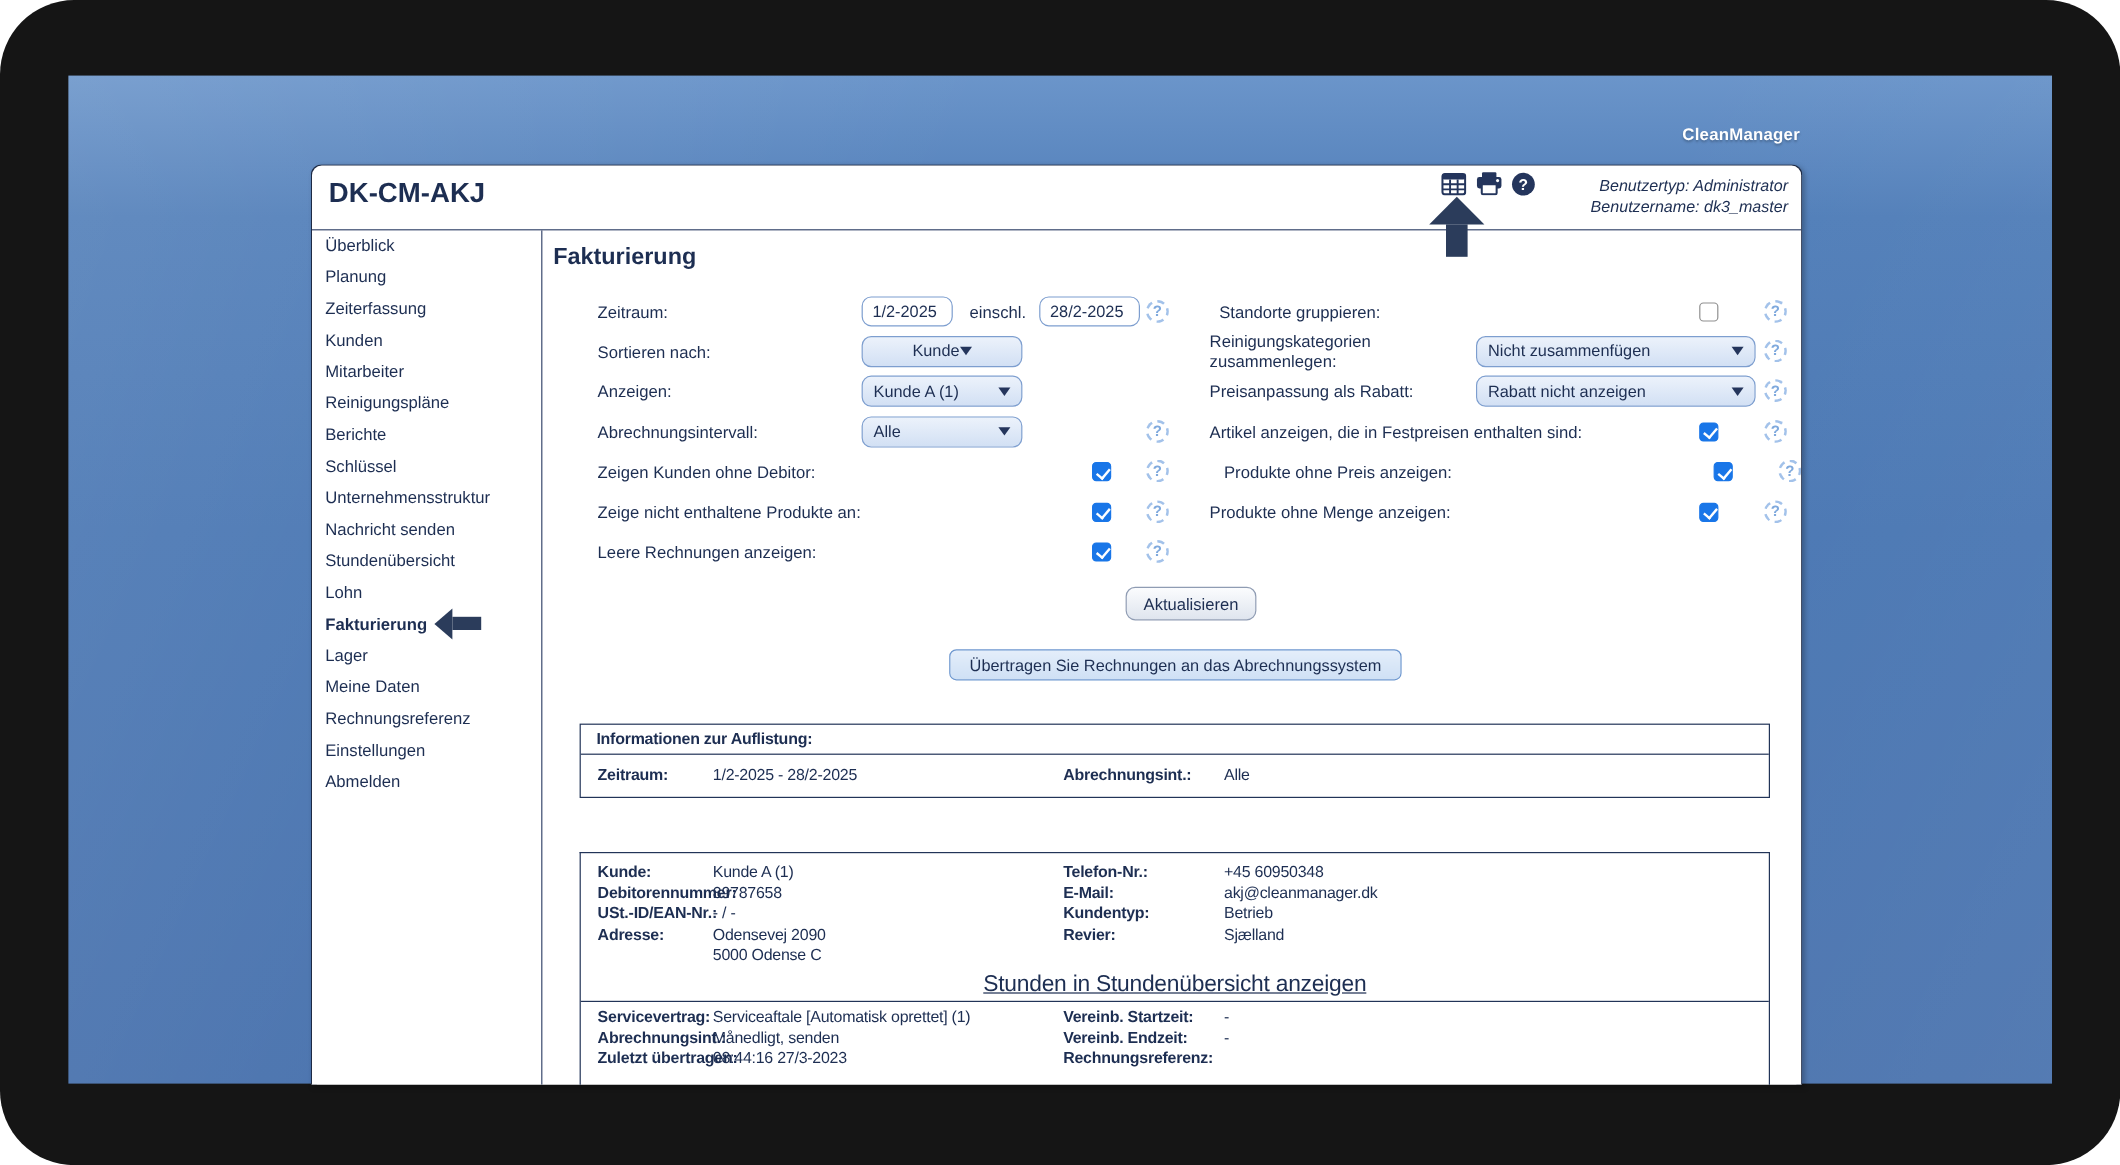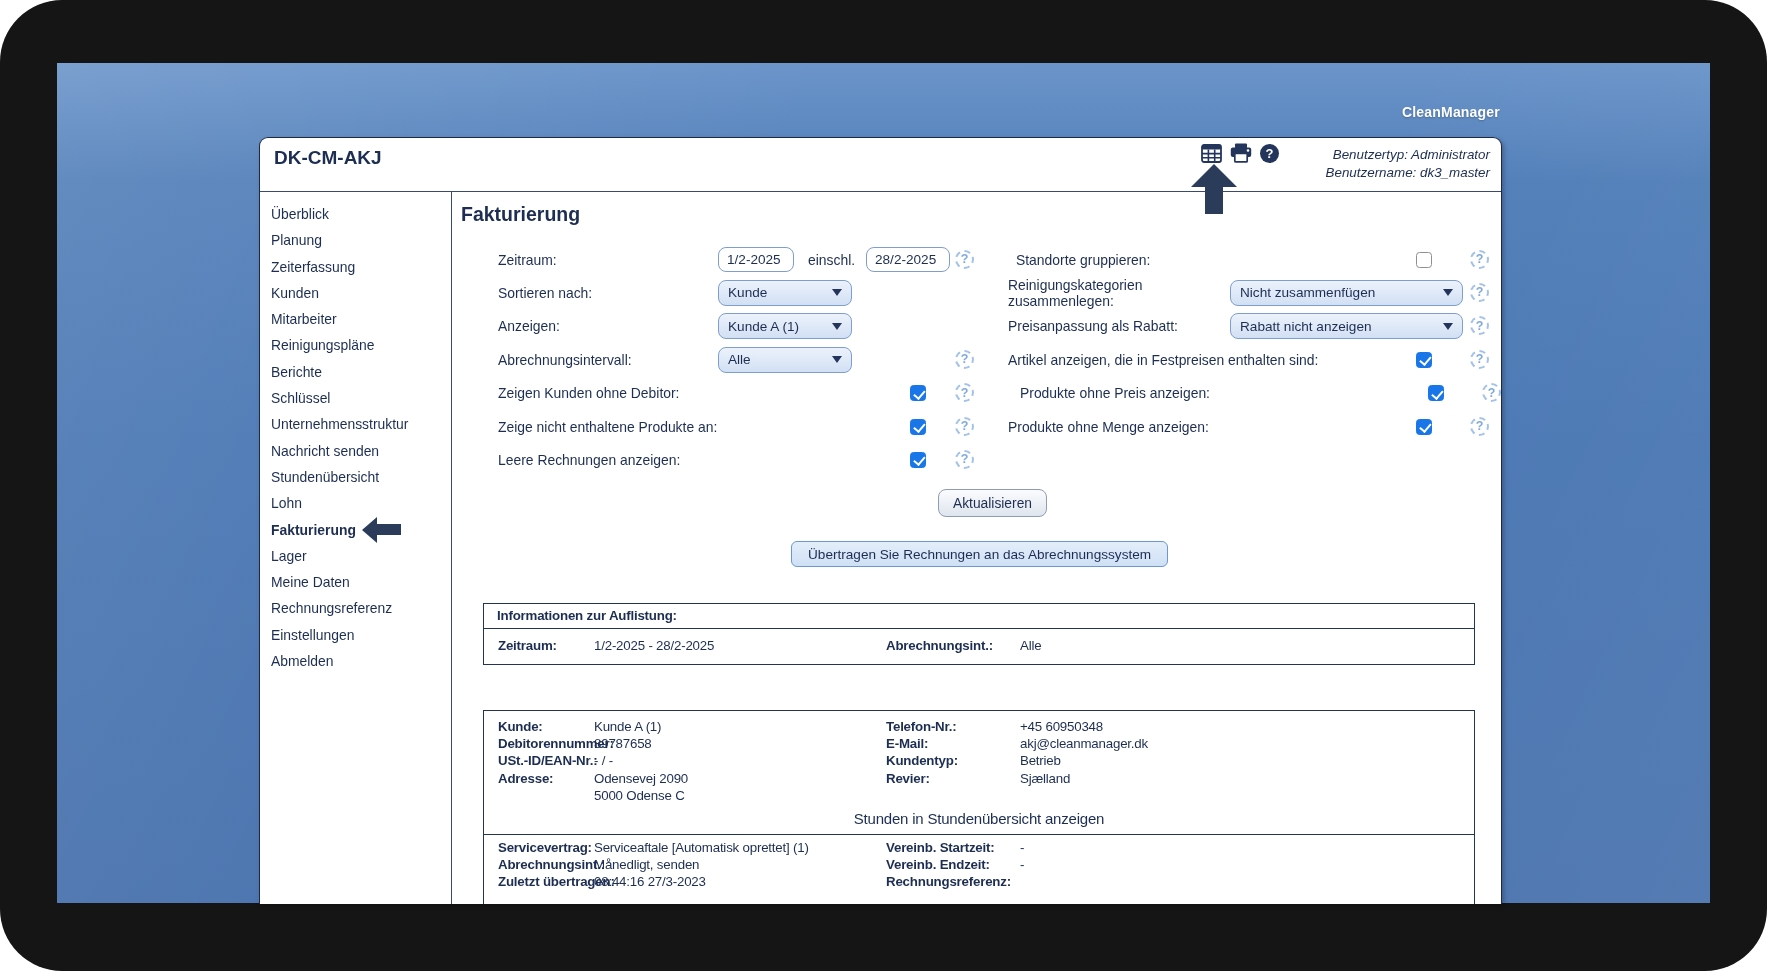--- a/index.html
+++ b/index.html
@@ -9,39 +9,39 @@
   .desktop{position:absolute;left:57px;top:63px;width:1653px;height:840px;
     background:
       linear-gradient(115deg, rgba(255,255,255,0.10), rgba(255,255,255,0.0) 38%),
       linear-gradient(295deg, rgba(255,255,255,0.06), rgba(255,255,255,0.0) 34%),
       linear-gradient(180deg,#6b95ca 0%,#527fb9 14%,#4a77b3 45%,#4a73ae 100%);}
   .brand{position:absolute;top:104px;right:267px;color:#fff;font-weight:bold;
          font-size:14px;letter-spacing:.2px;text-shadow:0 1px 2px rgba(0,0,0,.25);}
   .panel{position:absolute;left:259px;top:137px;width:1241px;height:766px;
          background:#fff;border:1px solid #1e2a44;border-bottom:none;
          border-radius:9px 9px 0 0;overflow:hidden;box-shadow:2px 2px 4px rgba(0,0,0,.25);}
-  .apptitle{position:absolute;left:14px;top:9px;font-size:19px;font-weight:bold;}
+  .apptitle{position:absolute;left:14px;top:9px;font-size:23px;font-weight:bold;}
   .userinfo{position:absolute;right:11px;top:8px;text-align:right;font-style:italic;
             font-size:13.4px;line-height:18px;}
   .toolicons{position:absolute;left:941px;top:3px;display:flex;gap:8px;align-items:center;height:24px;}
   .toolbtn{display:flex;align-items:center;justify-content:center;cursor:pointer;}
   .helpdark{width:19px;height:19px;border-radius:50%;background:#24355c;color:#fff;
             font-weight:bold;font-size:13px;display:flex;align-items:center;justify-content:center;}
   .hrline{position:absolute;left:0;right:0;top:53px;height:0;border-top:1px solid #3a4a6e;}
   
   .uarrow{position:absolute;left:931px;top:26px;width:46px;z-index:6;}
   .uarrow .head{width:0;height:0;margin:0 auto;border-left:23px solid transparent;
      border-right:23px solid transparent;border-bottom:23px solid #2b3c5b;}
   .uarrow .shaft{width:18px;height:27px;margin:0 auto;background:#2b3c5b;}
   .larrow{display:inline-flex;align-items:center;margin-left:6px;}
   .larrow .head{width:0;height:0;border-top:13px solid transparent;
      border-bottom:13px solid transparent;border-right:15px solid #2b3c5b;}
   .larrow .shaft{width:24px;height:11px;background:#2b3c5b;}
   
-  .sidebar{position:absolute;left:0;top:53px;width:191px;bottom:0;padding-top:10px;box-sizing:border-box;}
+  .sidebar{position:absolute;left:0;top:53px;width:191px;bottom:0;padding-top:0;box-sizing:border-box;}
   .sideitem{height:26.3px;line-height:26.3px;padding-left:11px;font-size:13.9px;
             white-space:nowrap;cursor:pointer;display:flex;align-items:center;}
   .sideitem.active{font-weight:bold;}
   
   .content{position:absolute;left:191px;top:54px;right:0;bottom:0;border-left:1px solid #3a4a6e;}
   .heading{position:absolute;left:9px;top:11px;font-size:19.5px;font-weight:bold;}
   .frow{position:absolute;height:27px;}
   .flabel{position:absolute;font-size:13.9px;line-height:27px;white-space:nowrap;}
   .flabel.wrap{white-space:normal;line-height:15.5px;top:50%;transform:translateY(-50%);}
   .dateinput{position:absolute;height:23px;border:1px solid #7d9ecf;border-radius:8px;
@@ -71,21 +71,21 @@
        font-size:13.3px;letter-spacing:-0.2px;}
   .tbl .ttitle{height:24px;line-height:24px;padding-left:13px;font-weight:bold;
        border-bottom:1px solid #223458;}
   .trow{position:relative;height:25px;}
   .trow span{position:absolute;line-height:25px;white-space:nowrap;}
   .crow{position:relative;height:17.2px;}
   .crow span{position:absolute;line-height:17.2px;white-space:nowrap;}
   .blab{font-weight:bold;}
   .linkrow{position:relative;height:24px;text-align:center;border-bottom:1px solid #223458;
        padding-top:6px;box-sizing:content-box;}
-  .linkrow a{color:#1d2e52;font-size:15px;cursor:pointer;text-align:center;}
+  .linkrow a{color:#1d2e52;font-size:19px;text-decoration:underline;cursor:pointer;text-align:center;}
   .c1{left:14px;} .c2{left:110px;} .c3{left:402px;} .c4{left:536px;}
 </style>
 </head>
 <body>
 
 <div id="page">
   <div class="frame"></div>
   <div class="desktop"></div>
   <div class="brand">CleanManager</div>
 
@@ -256,21 +256,21 @@
       </div>
     <div class="frow" style="top: 54.5px; left: 0px; right: 0px;">
           <span class="flabel" style="left: 46px;">Zeitraum:</span>
           <input class="dateinput" value="1/2-2025" style="left: 266px; width: 66px;">
           <span class="flabel" style="left: 356px;">einschl.</span>
           <input class="dateinput" value="28/2-2025" style="left: 414px; width: 74px;">
           <div class="help" style="left: 503px;">?</div>
         </div>
         <div class="frow" style="top: 87.9px; left: 0px; right: 0px;">
           <span class="flabel" style="left: 46px;">Sortieren nach:</span>
-          <div class="sel" style="left: 266px; width: 134px;">
+          <div class="sel" style="left: 266px; width: 134px; justify-content: center;">
             <span>Kunde</span>
             <div class="selarrow"></div>
           </div>
         </div>
         <div class="frow" style="top: 121.3px; left: 0px; right: 0px;">
           <span class="flabel" style="left: 46px;">Anzeigen:</span>
           <div class="sel" style="left: 266px; width: 134px;">
             <span>Kunde A (1)</span>
             <div class="selarrow"></div>
           </div>

